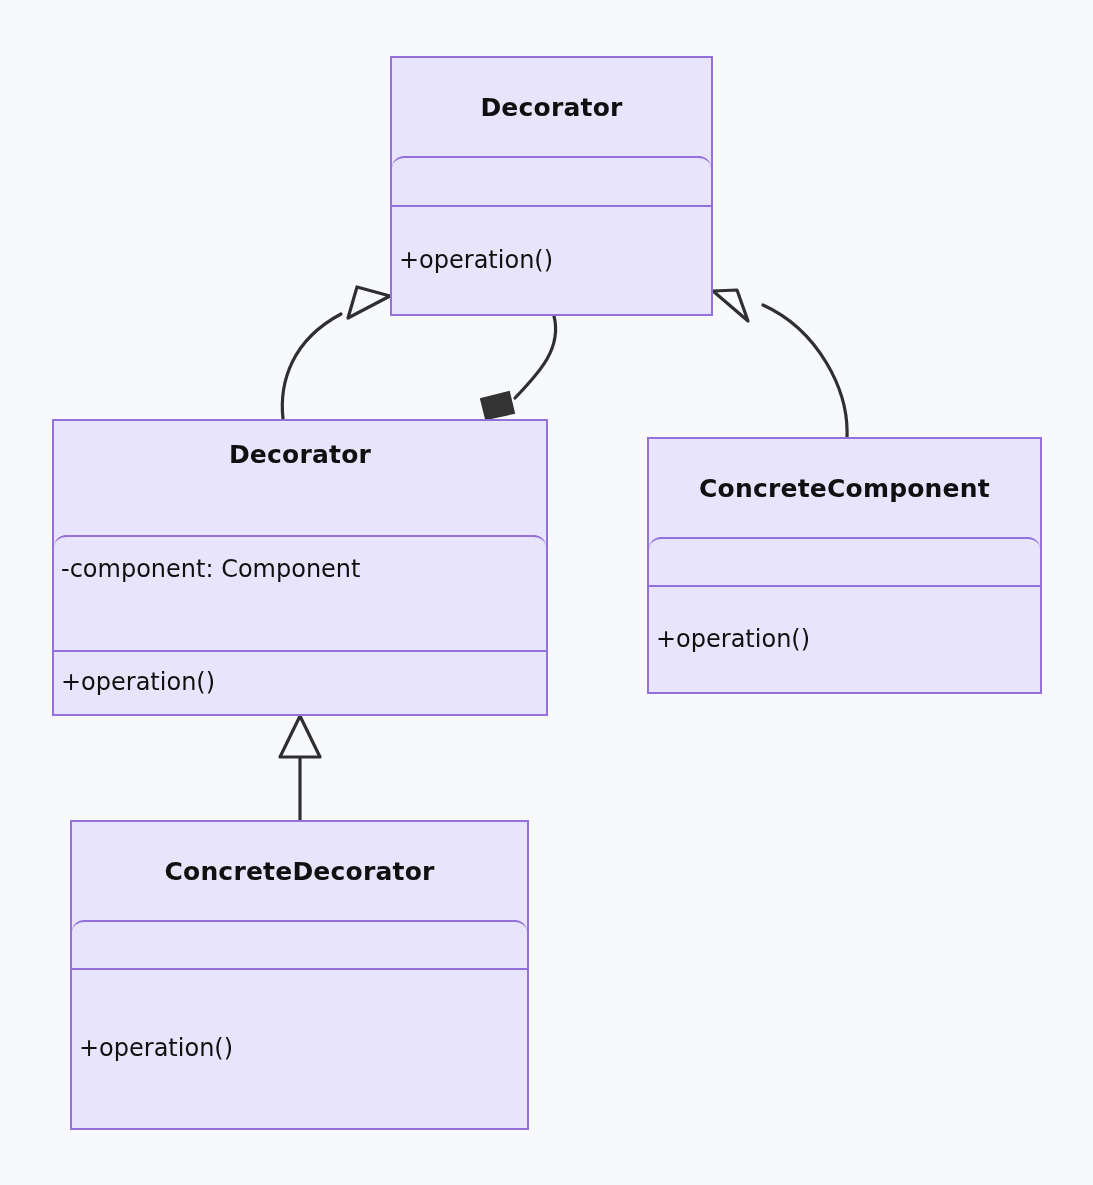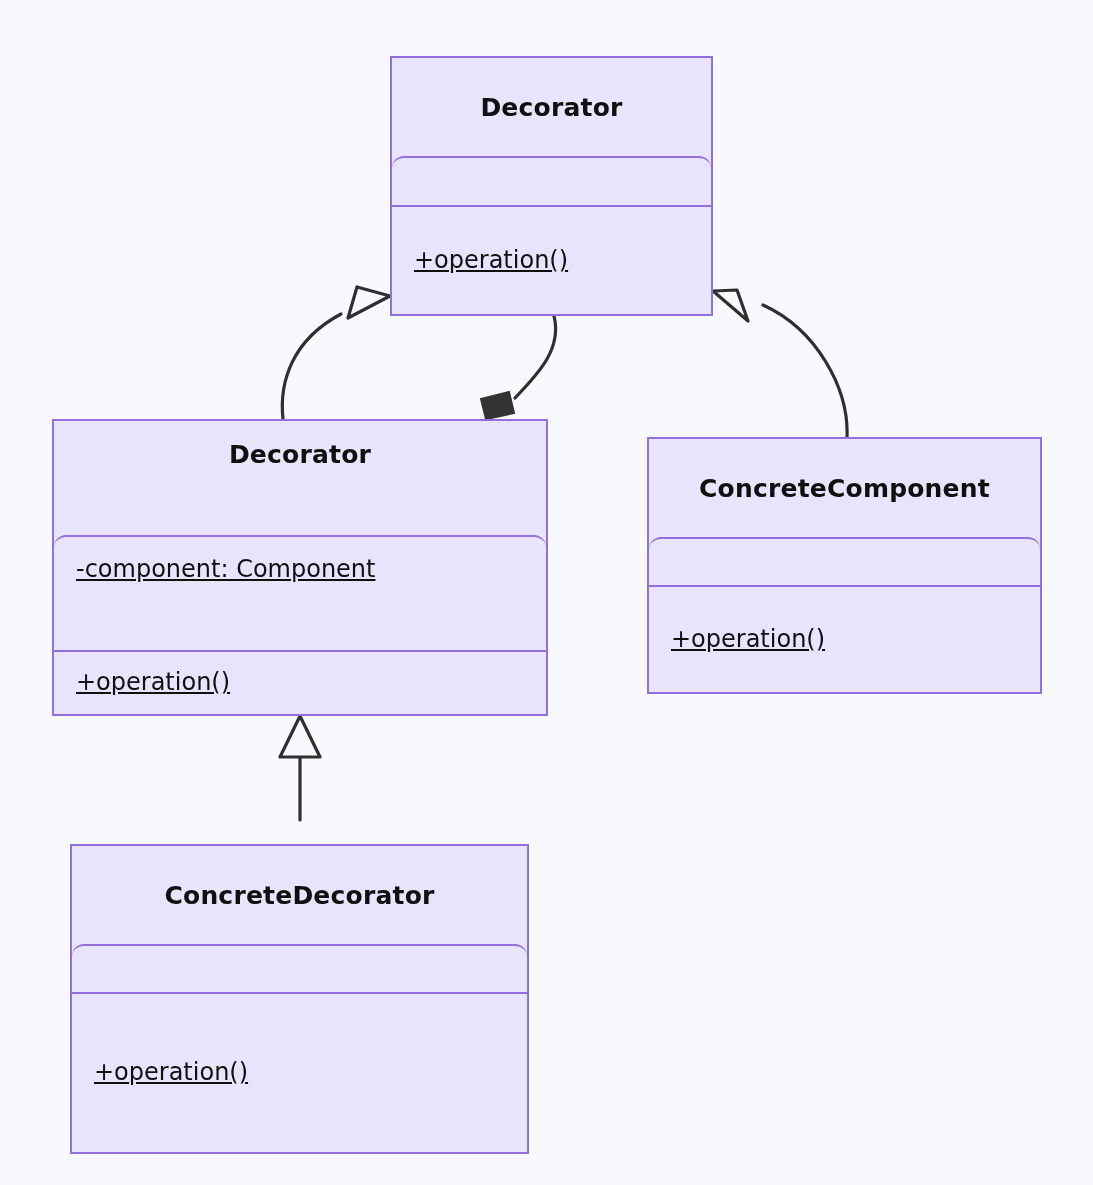--- a/index.html
+++ b/index.html
@@ -55,24 +55,23 @@
   .class-name {
     font-weight: bold;
     font-size: 25px;
     color: #101010;
     letter-spacing: 0.2px;
     white-space: nowrap;
   }
   .member-line {
     font-size: 24px;
     color: #101010;
-    padding-left: 22px;
+    padding-left: 7px;
     white-space: nowrap;
     line-height: 1.38;
-    text-decoration: underline;
   }
   .attrs-compartment {
     justify-content: center;
     border-radius: 12px;
   }
   .ops-compartment {
     justify-content: center;
   }
 </style>
 </head>
@@ -128,21 +127,21 @@
   <div class="uml-class" style="left:647px; top:437px; width:395px; height:257px;">
     <div class="uml-compartment name-compartment" style="height:98px;">
       <span class="class-name">ConcreteComponent</span>
     </div>
     <div class="uml-compartment attrs-compartment divided" style="height:48px;"></div>
     <div class="uml-compartment ops-compartment divided" style="height:107px;">
       <div class="member-line">+operation()</div>
     </div>
   </div>
 
-  <div class="uml-class" style="left:70px; top:820px; width:459px; height:310px;margin-top:24px;">
+  <div class="uml-class" style="left:70px; top:820px; width:459px; height:310px;">
     <div class="uml-compartment name-compartment" style="height:98px;">
       <span class="class-name">ConcreteDecorator</span>
     </div>
     <div class="uml-compartment attrs-compartment divided" style="height:48px;"></div>
     <div class="uml-compartment ops-compartment divided" style="height:160px;">
       <div class="member-line">+operation()</div>
     </div>
   </div>
 
 </div>

